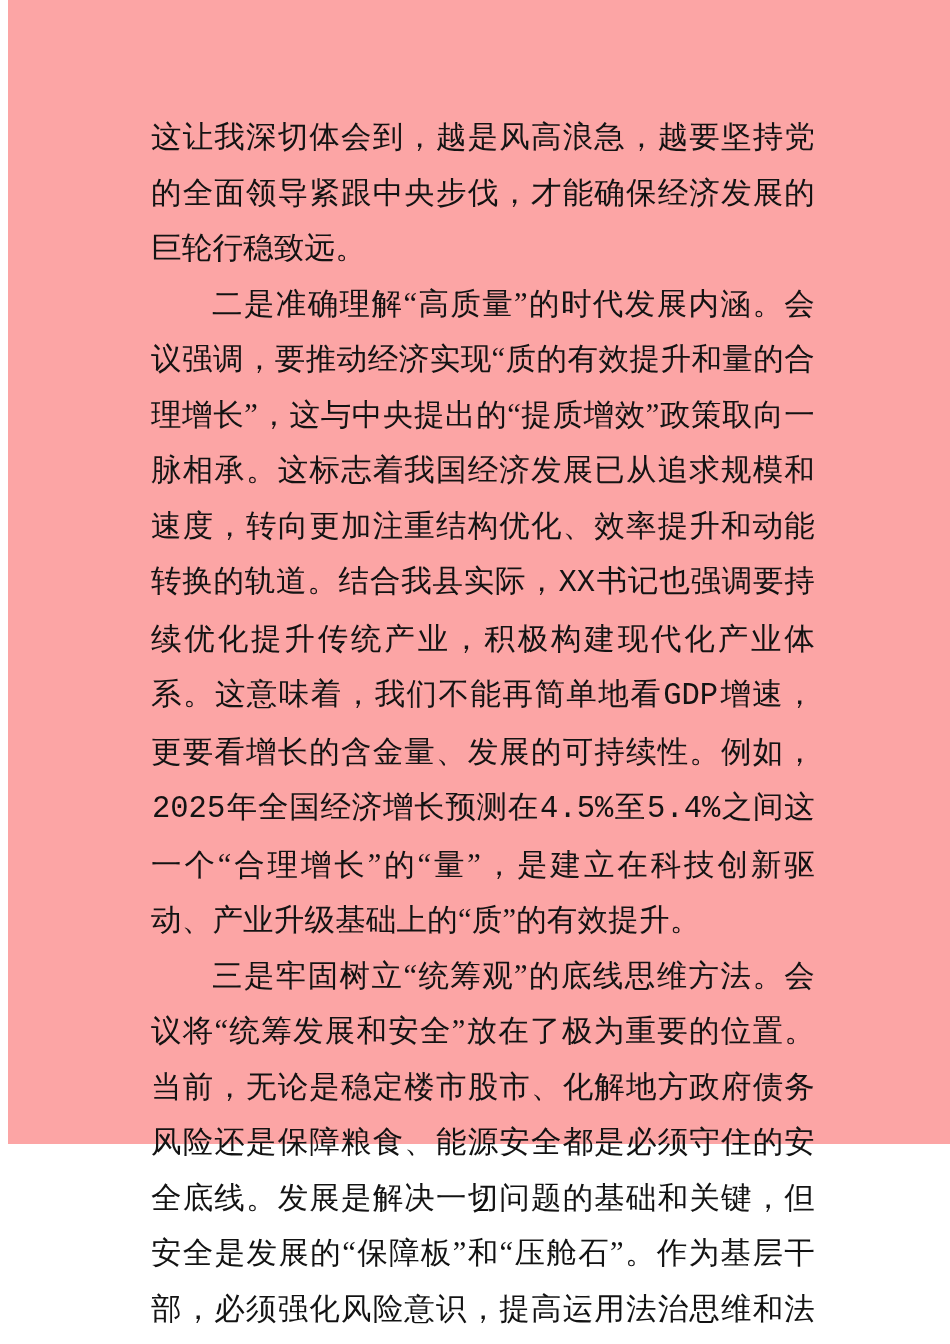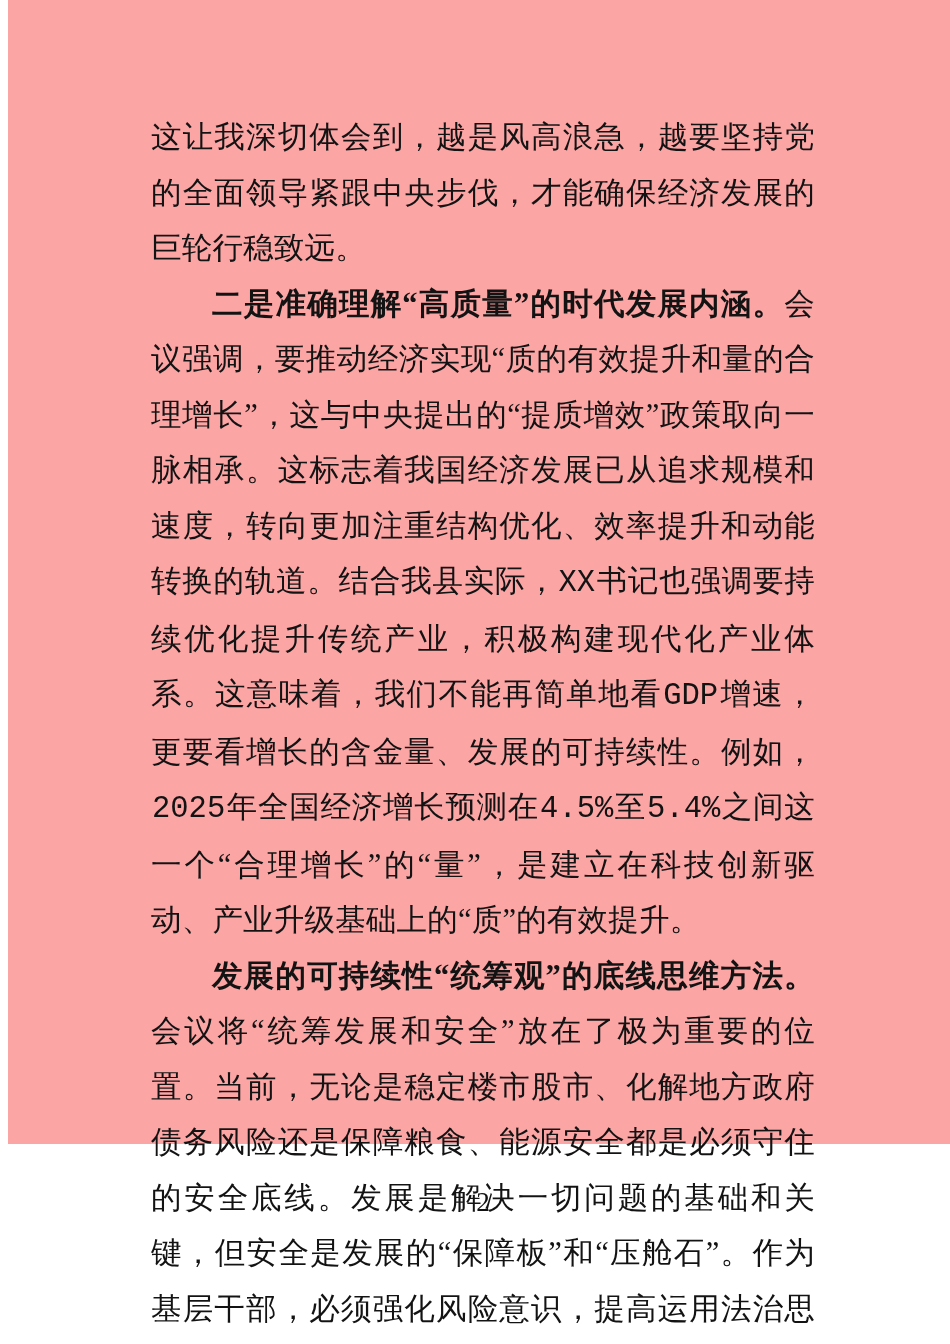--- a/index.html
+++ b/index.html
@@ -46,21 +46,21 @@
     color: #131313;
     font-weight: 400;
   }
 
   .para.indent {
     text-indent: 61px;
   }
 
   
   .runin {
-    font-weight: 700;
+    font-weight: 400;
     letter-spacing: 0.4px;
   }
 
   
   .lat {
     font-family: Liberation Mono, monospace;
     letter-spacing: 0;
     padding: 0 1px;
   }
 
@@ -80,19 +80,19 @@
 <body>
 
 <div class="page">
 
   <div class="content">
 
     <p class="para">这让我深切体会到，越是风高浪急，越要坚持党的全面领导紧跟中央步伐，才能确保经济发展的巨轮行稳致远。</p>
 
     <p class="para indent"><span class="runin">二是准确理解“高质量”的时代发展内涵。</span><span>会议强调，要推动经济实现“质的有效提升和量的合理增长”，这与中央提出的“提质增效”政策取向一脉相承。这标志着我国经济发展已从追求规模和速度，转向更加注重结构优化、效率提升和动能转换的轨道。结合我县实际，</span><span class="lat">XX</span><span>书记也强调要持续优化提升传统产业，积极构建现代化产业体系。这意味着，我们不能再简单地看</span><span class="lat">GDP</span><span>增速，更要看增长的含金量、发展的可持续性。例如，</span><span class="lat">2025</span><span>年全国经济增长预测在</span><span class="lat">4.5%</span><span>至</span><span class="lat">5.4%</span><span>之间这一个“合理增长”的“量”，是建立在科技创新驱动、产业升级基础上的“质”的有效提升。</span></p>
 
-    <p class="para indent"><span class="runin">发展的可持续性“统筹观”的底线思维方法。</span><span>会议将“统筹发展和安全”放在了极为重要的位置。当前，无论是稳定楼市股市、化解地方政府债务风险还是保障粮食、能源安全都是必须守住的安全底线。发展是解决一切问题的基础和关键，但安全是发展的“保障板”和“压舱石”。作为基层干部，必须强化风险意识，提高运用法治思维和法治方式化解矛盾、维护稳定的能力，将防范化解风险的工作做在日常、抓在平常，不能等到风险累积成势才去应对，要以高水平安全保障高质量发展。</span></p>
+    <p class="para indent"><span class="runin">三是牢固树立“统筹观”的底线思维方法。</span><span>会议将“统筹发展和安全”放在了极为重要的位置。当前，无论是稳定楼市股市、化解地方政府债务风险还是保障粮食、能源安全都是必须守住的安全底线。发展是解决一切问题的基础和关键，但安全是发展的“保障板”和“压舱石”。作为基层干部，必须强化风险意识，提高运用法治思维和法治方式化解矛盾、维护稳定的能力，将防范化解风险的工作做在日常、抓在平常，不能等到风险累积成势才去应对，要以高水平安全保障高质量发展。</span></p>
 
   </div>
 
   <div class="page-number">2</div>
 
 </div>
 
 </body></html>

